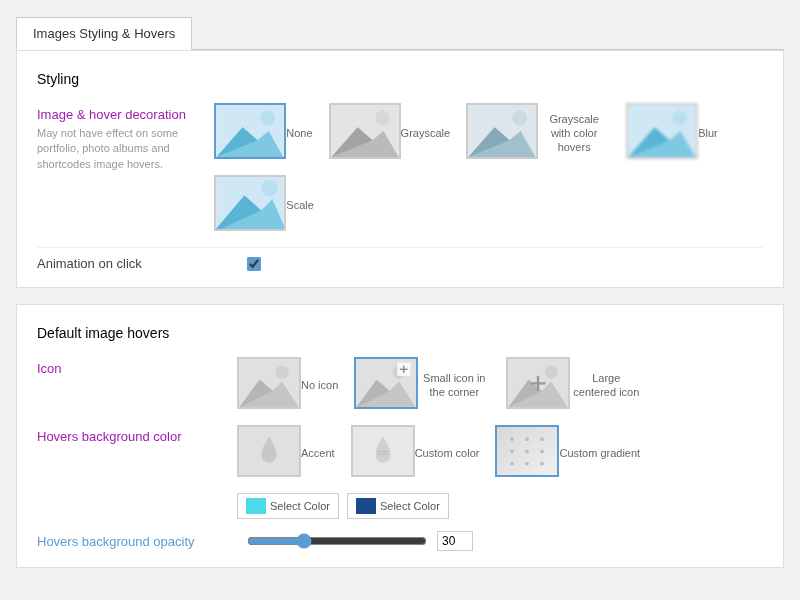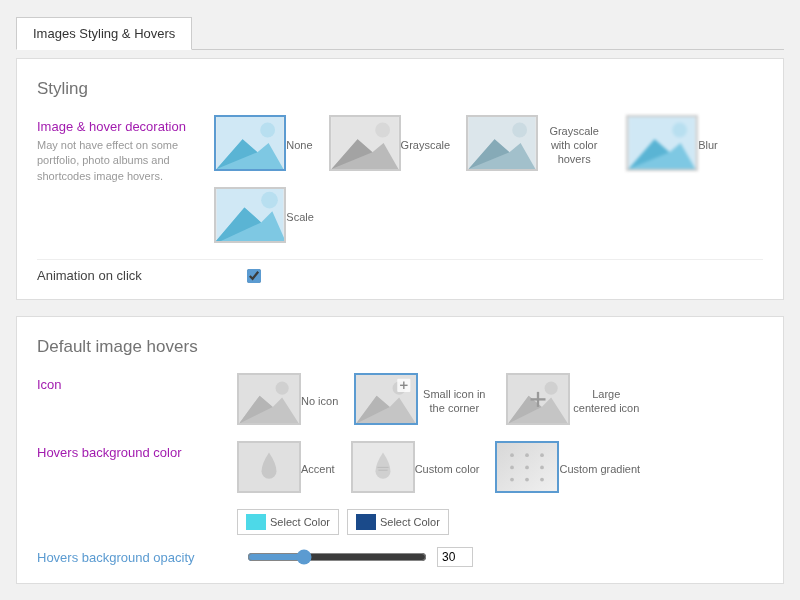--- a/index.html
+++ b/index.html
@@ -12,21 +12,21 @@
 
     .page-wrapper {
       padding: 16px;
       max-width: 800px;
     }
 
     
     .tab-bar {
       display: flex;
       border-bottom: 1px solid #ccc;
-      margin-bottom: 8px;
+      margin-bottom: 0;
     }
     .tab-item {
       padding: 8px 16px;
       background: #fff;
       border: 1px solid #ccc;
       border-bottom: none;
       cursor: pointer;
       font-size: 13px;
       color: #333;
       margin-right: 2px;
@@ -40,23 +40,23 @@
 
     
     .section-card {
       background: #fff;
       border: 1px solid #ddd;
       padding: 20px 20px 16px 20px;
       margin-bottom: 16px;
     }
 
     .section-title {
-      font-size: 17px;
+      font-size: 14px;
       font-weight: 400;
-      color: #737373;
+      color: #000000;
       margin-bottom: 16px;
     }
 
     
     .row {
       display: flex;
       align-items: flex-start;
       margin-bottom: 16px;
     }
 

